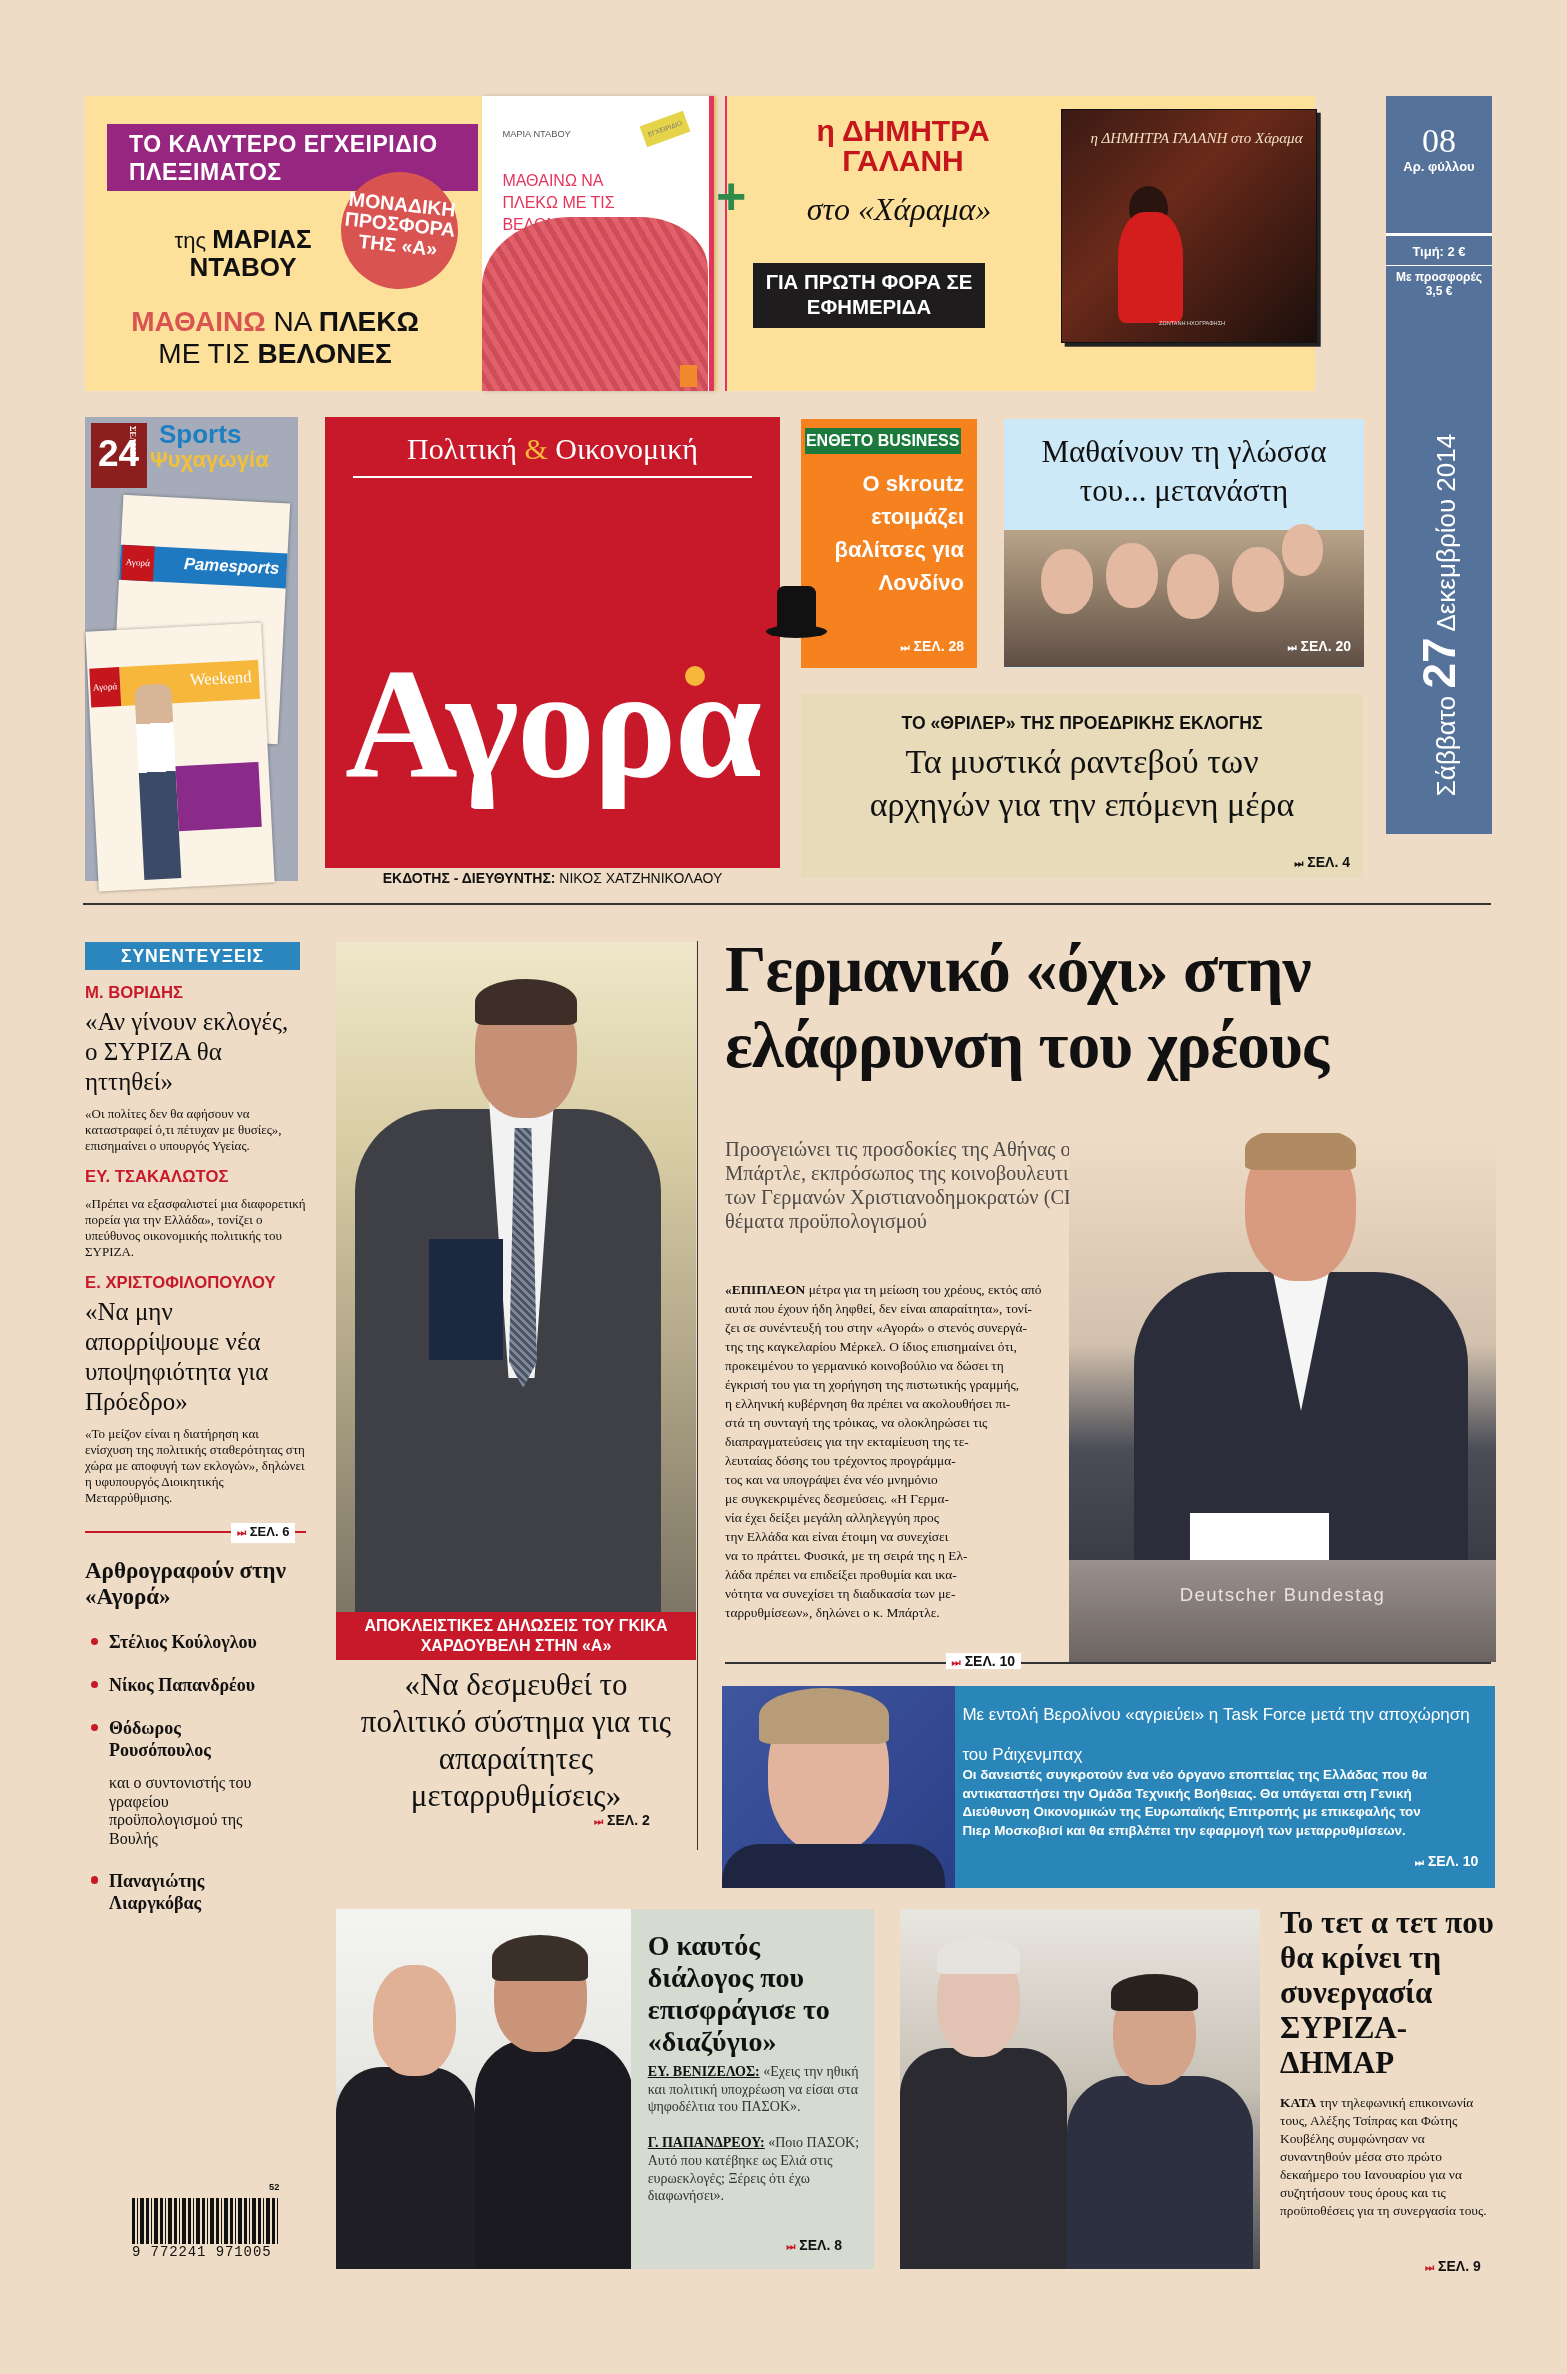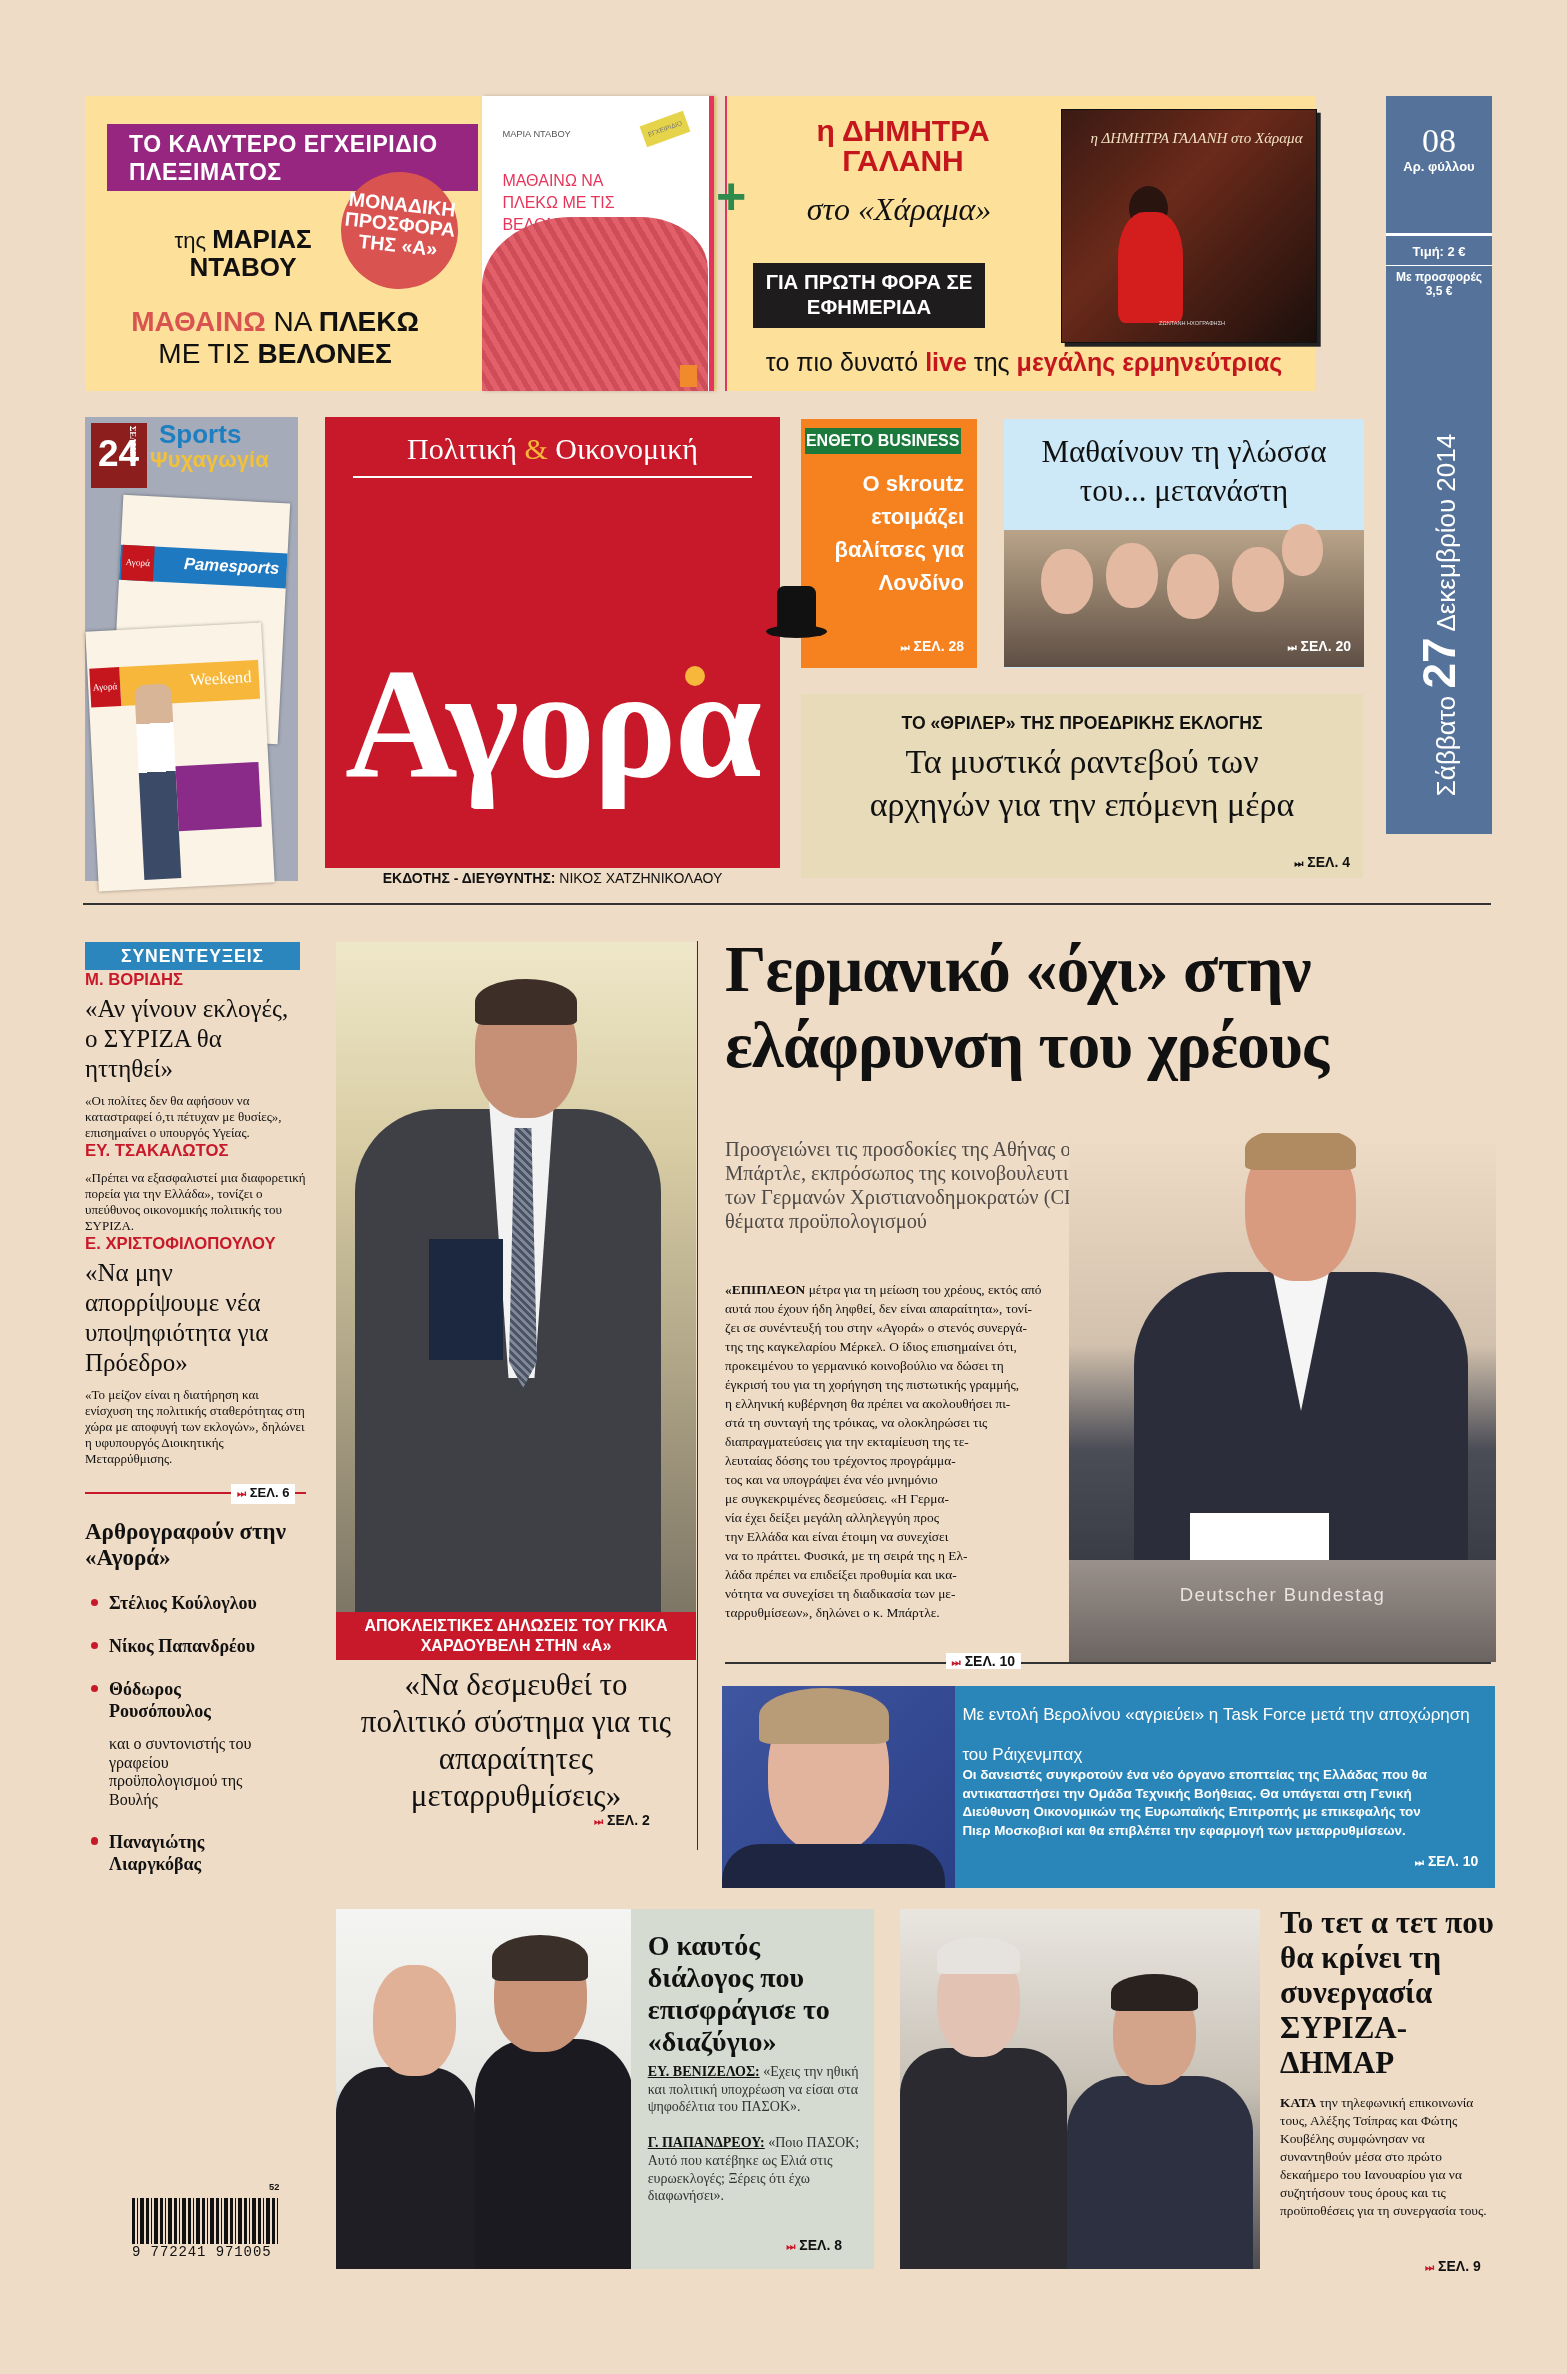--- a/index.html
+++ b/index.html
@@ -97,21 +97,21 @@
   
   .thr { left: 801px; top: 694px; width: 562px; height: 184px; background: #e8dbb9; }
   .thr-kicker { left: 0; top: 18.6px; width: 100%; text-align: center; font-weight: bold; font-size: 17.6px; font-family: "Liberation Sans", sans-serif; }
   .thr-title { left: 0; top: 46px; width: 100%; text-align: center; font-size: 34px; line-height: 43px; }
 
   .hrule { left: 83px; top: 903px; width: 1408px; height: 1.9px; background: #333; }
 
   
   .col-left { left: 85px; top: 942px; width: 221px; }
   .section-tag { width: 215px; height: 28px; background: #2a86bd; color: #fff; font-weight: bold; font-size: 17.6px; line-height: 28px; text-align: center; font-family: "Liberation Sans", sans-serif; letter-spacing: 0.9px; }
-  .iv-name { color: #c8192a; font-weight: bold; font-size: 16.7px; font-family: "Liberation Sans", sans-serif; }
+  .iv-name { color: #c8192a; font-weight: bold; font-size: 16.7px; font-family: "Liberation Sans", sans-serif; margin-top: 13px; }
   .iv-quote { font-size: 25px; line-height: 30px; margin-top: 3.7px; }
   .iv-body { font-size: 13px; line-height: 16px; margin-top: 9.3px; }
   .sel-row { position: relative; height: 18.6px; margin-top: 16.7px; }
   .sel-line { position: absolute; left: 0; top: 8.3px; width: 221px; height: 1.9px; background: #c8192a; }
   .sel-box { position: absolute; right: 11px; top: 0; background: #fff; padding: 0 5.6px; font-size: 13px; line-height: 18.6px; }
   .sel-box .arr { color: #c8192a; }
   .writers-title { font-size: 23px; line-height: 26px; font-weight: bold; margin-top: 16.7px; }
   .writer { font-size: 18px; line-height: 22px; margin-top: 21px; padding-left: 24px; position: relative; font-weight: bold; }
   .writer::before { content: ""; position: absolute; left: 5.6px; top: 6.5px; width: 7.4px; height: 7.4px; background: #c8192a; border-radius: 50%; }
   .writer-note { font-size: 16px; line-height: 18.6px; margin-top: 13px; padding-left: 24px; }
@@ -213,23 +213,20 @@
 <div class="abs promo promo-right">
   <div class="abs plus">+</div>
   <div class="abs singer cond">η ΔΗΜΗΤΡΑ ΓΑΛΑΝΗ</div>
   <div class="abs charama serif">στο «Χάραμα»</div>
   <div class="abs firsttime" style="font-family:'Liberation Sans',sans-serif;">ΓΙΑ ΠΡΩΤΗ ΦΟΡΑ ΣΕ ΕΦΗΜΕΡΙΔΑ</div>
   <div class="abs cd">
     <div class="abs cd-title serif">η ΔΗΜΗΤΡΑ ΓΑΛΑΝΗ στο Χάραμα</div>
     <div class="abs cd-head"></div>
     <div class="abs cd-singer"></div>
     <div class="abs cd-foot sans">ΖΩΝΤΑΝΗ ΗΧΟΓΡΑΦΗΣΗ</div>
-  </div>
-  <div class="abs strongest">
-    <span>το πιο δυνατό </span><span class="r">live</span><span> της </span><span class="r">μεγάλης ερμηνεύτριας</span>
   </div>
 </div>
 
 <div class="abs strip">
   <div class="abs issue-num serif">08</div>
   <div class="abs issue-label sans">Αρ. φύλλου</div>
   <div class="abs strip-line1"></div>
   <div class="abs price sans">Τιμή: 2 €</div>
   <div class="abs strip-line2"></div>
   <div class="abs price-offer sans">Με προσφορές 3,5 €</div>

